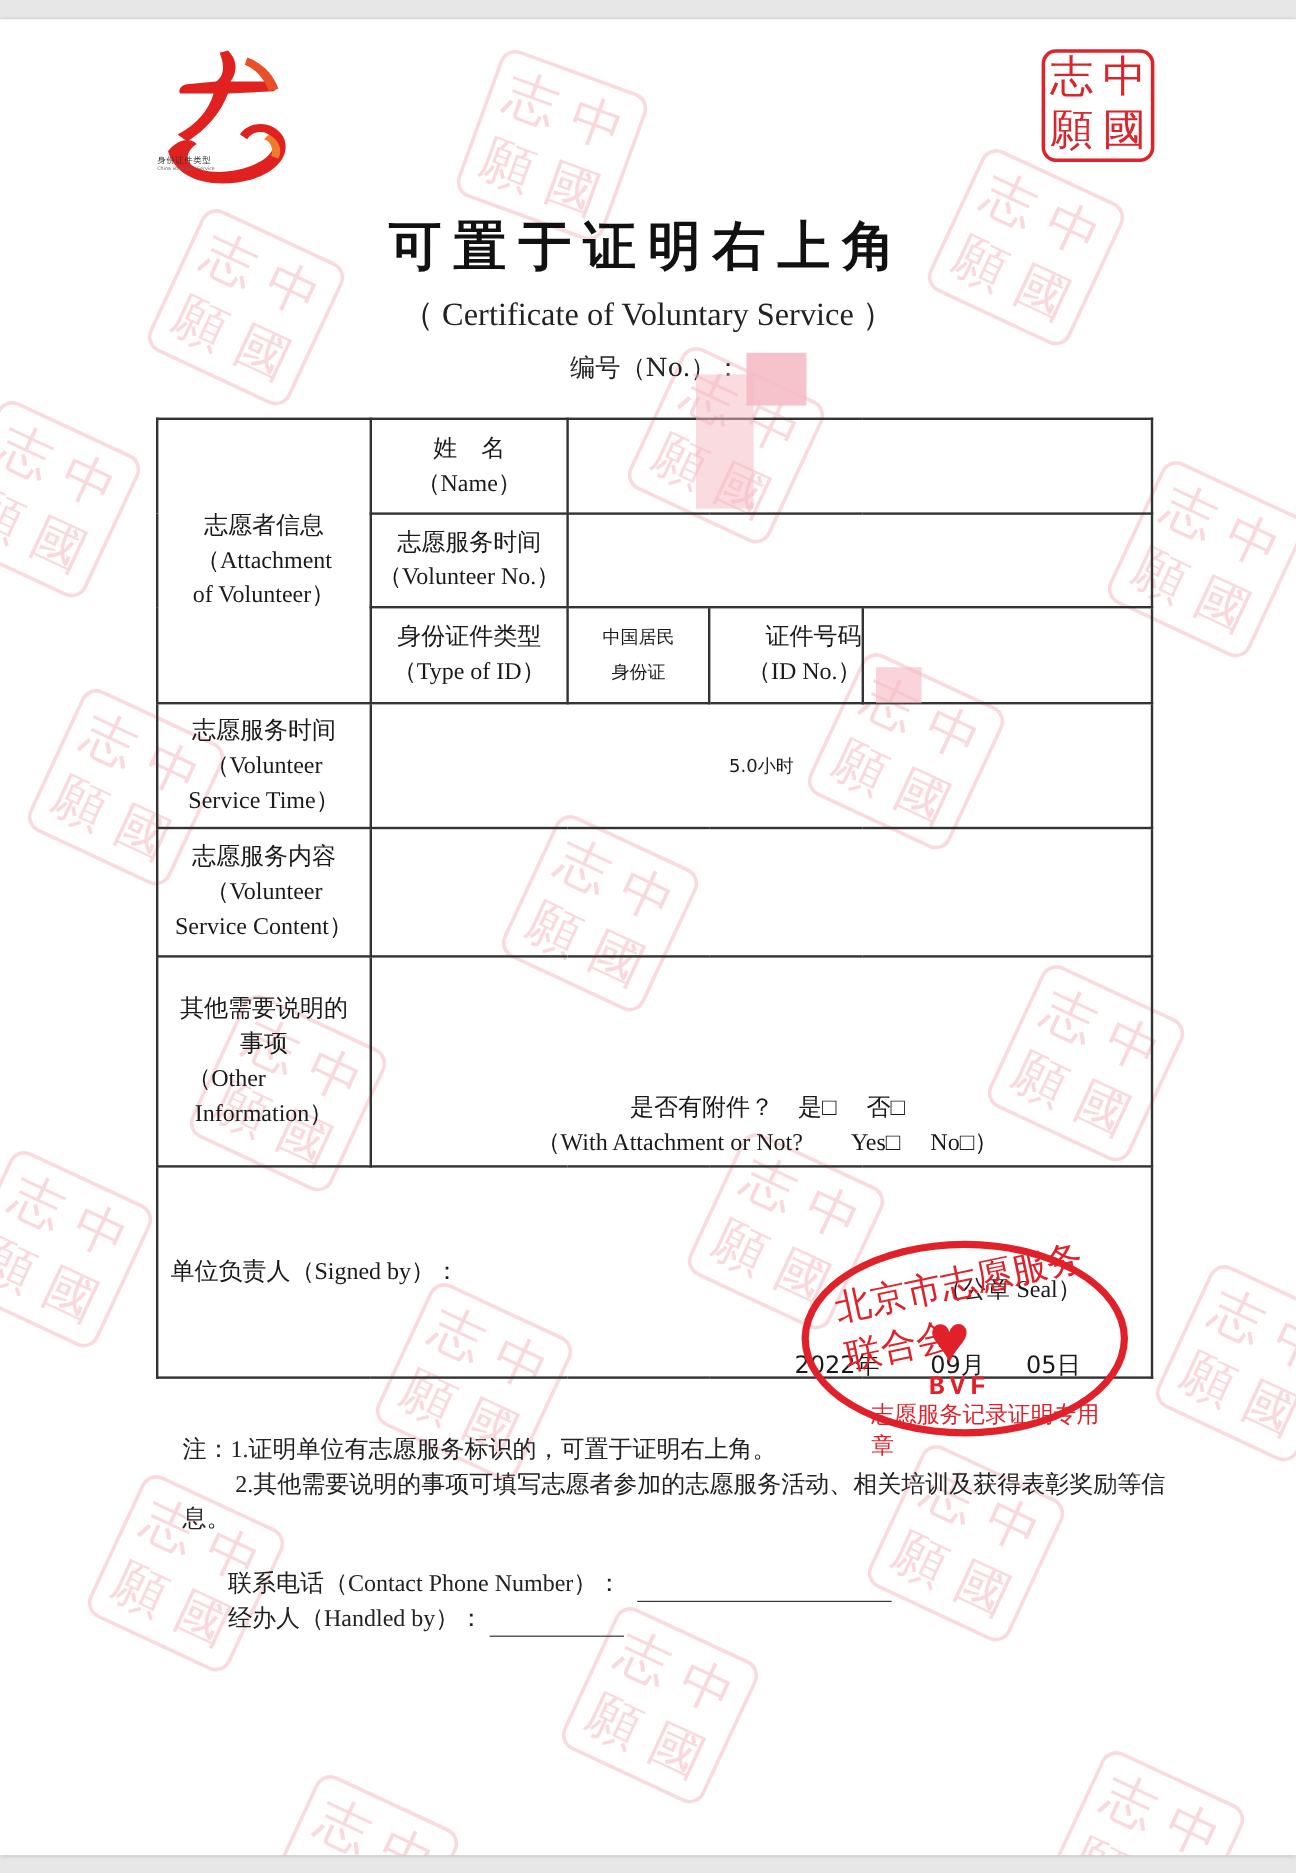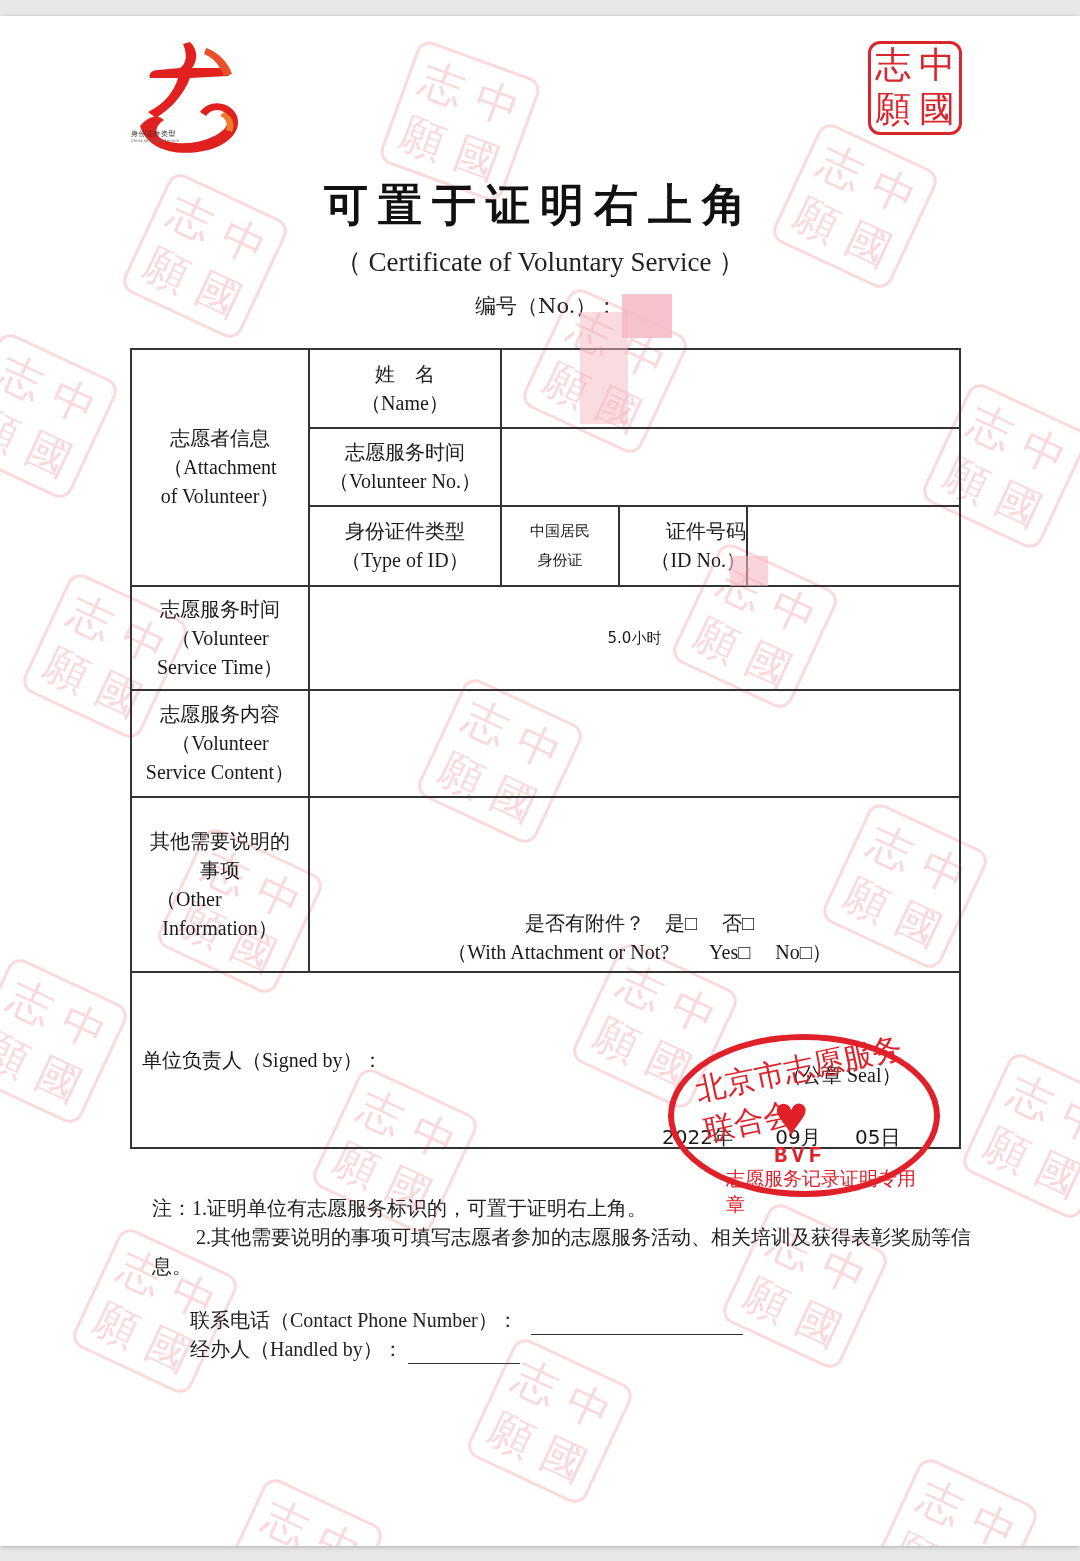--- a/index.html
+++ b/index.html
@@ -56,21 +56,21 @@
   }
   .redact { position: absolute; background: rgba(245,185,195,0.85); }
 
   table.form {
     position: absolute; left: 130px; top: 332px;
     width: 831px; border-collapse: collapse;
     font-size: 20px; color: #1a1a1a;
   }
   table.form td { border: 2px solid #333; text-align: center; vertical-align: middle; line-height: 29px; }
   .cell-left { width: 178px; }
-  .cell-label { width: 192px; }
+  .cell-label { width: 164px; }
   .val { font-family: "DejaVu Sans", sans-serif; font-size: 15px; }
   .attach { text-align: left; vertical-align: bottom !important; padding: 0 0 4px 10px; }
   .sign { text-align: left !important; padding-left: 10px; position: relative; }
 
   .stamp {
     position: absolute; left: 668px; top: 1018px; width: 272px; height: 163px;
     border: 6px solid #e0212a; border-radius: 50%;
     color: #e0212a;
   }
   .stamp-arc { position: absolute; left: 24px; top: 6px; font-size: 30px; font-family: "DejaVu Serif", serif; transform: rotate(-12deg); }

